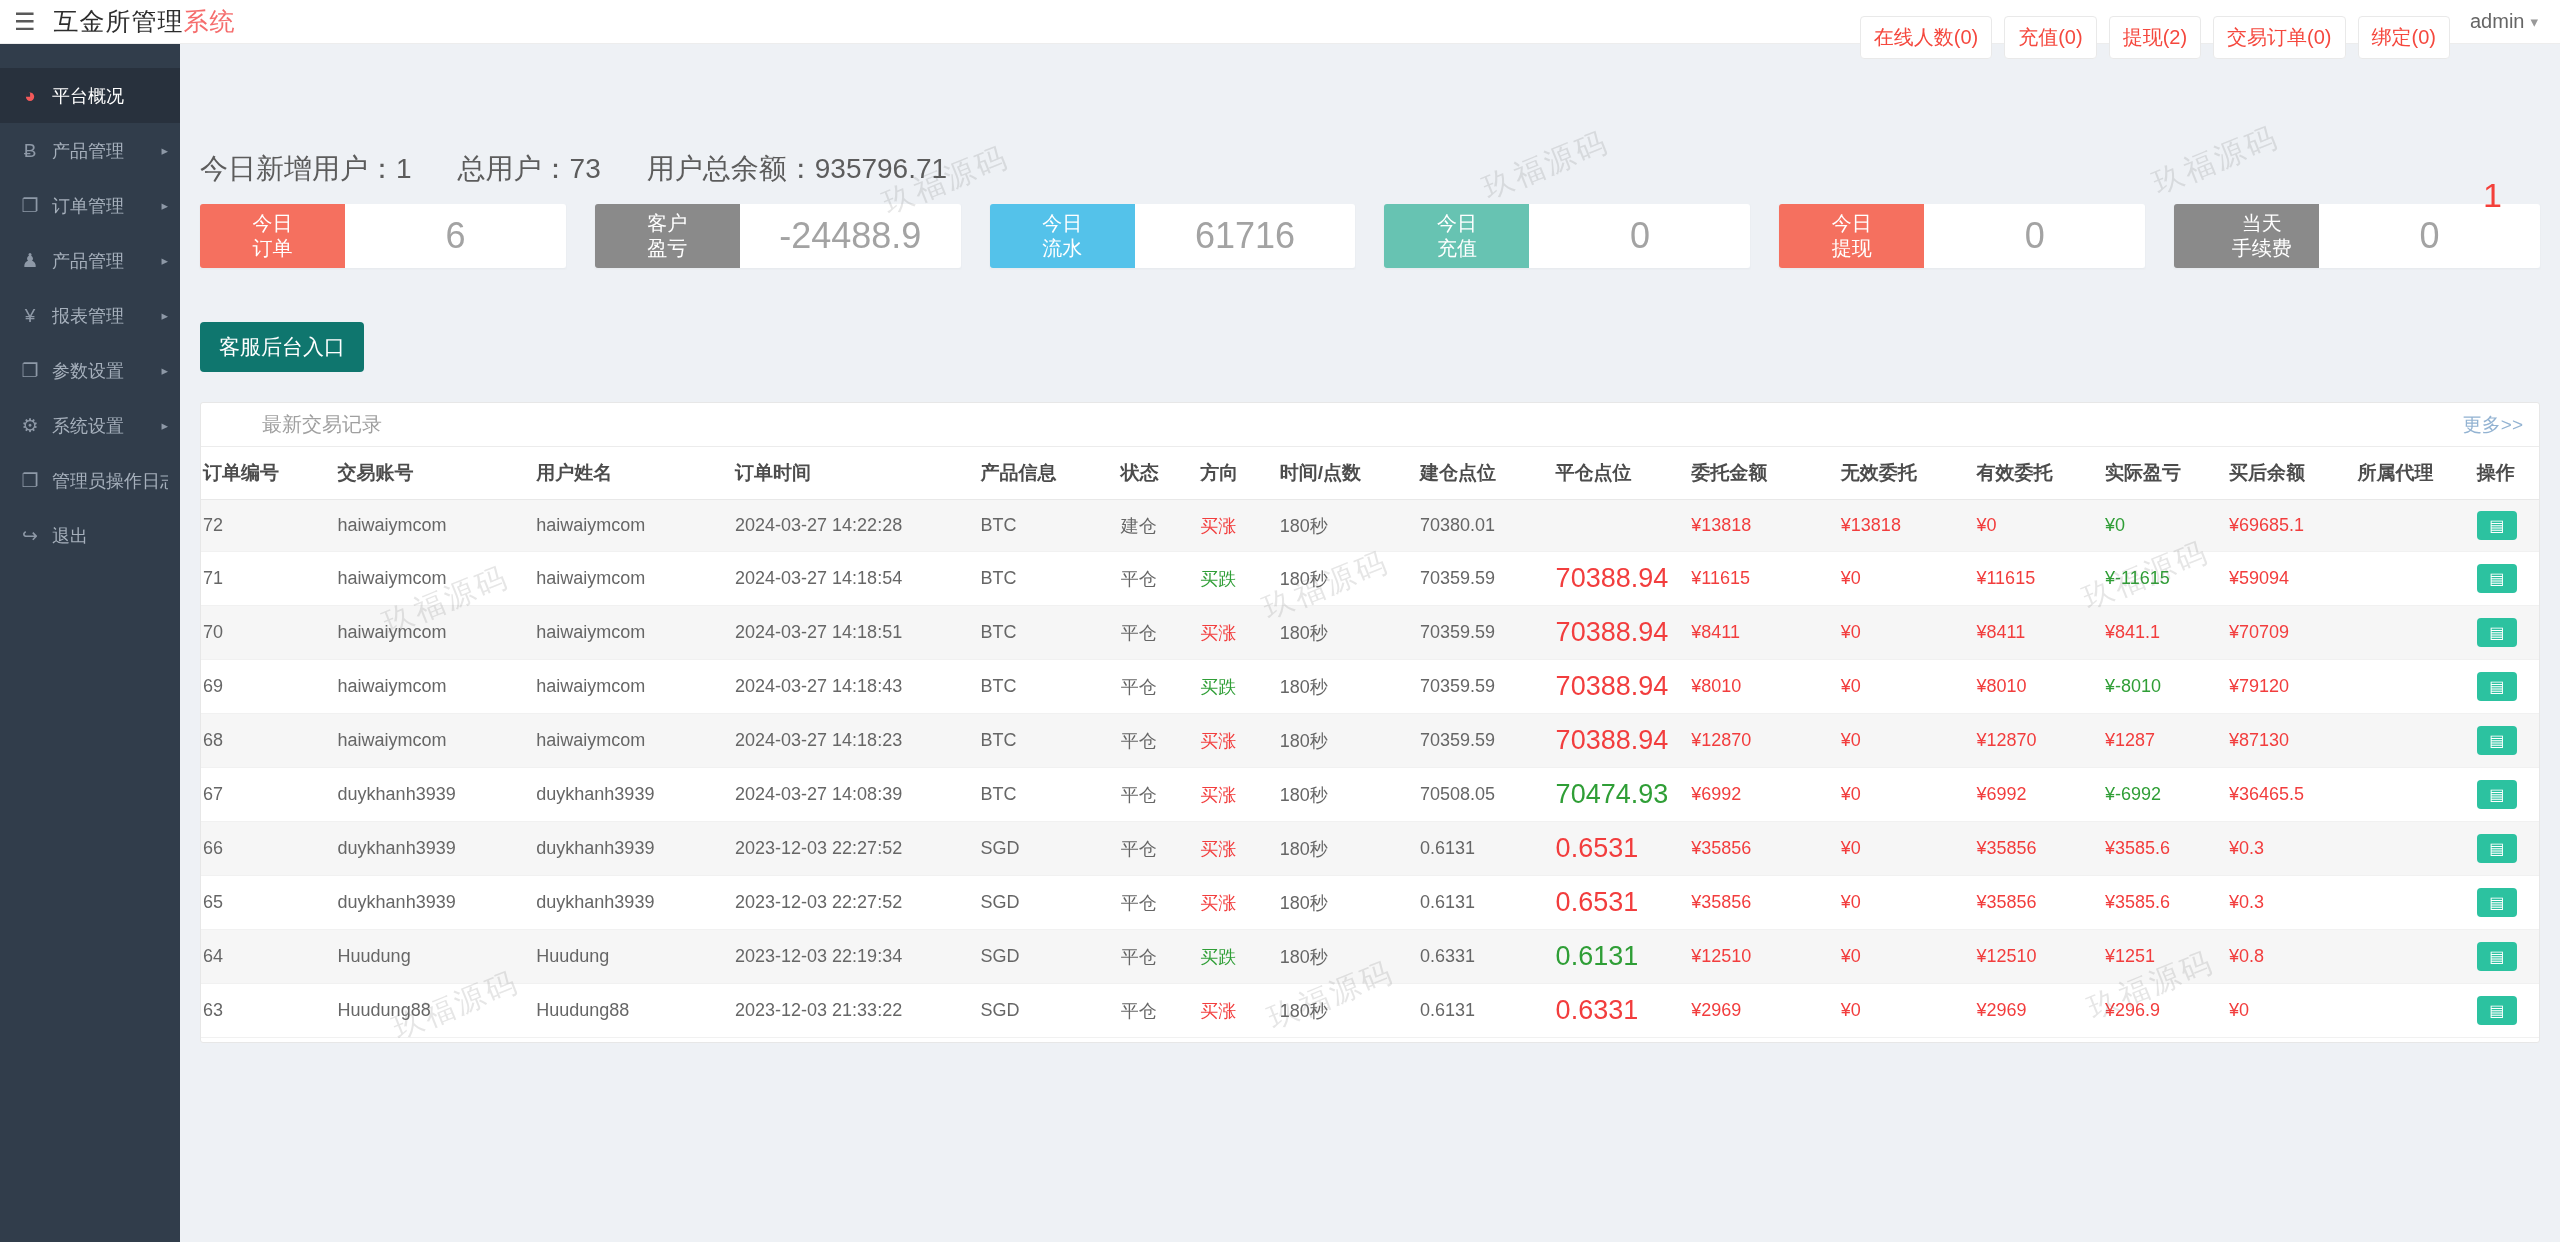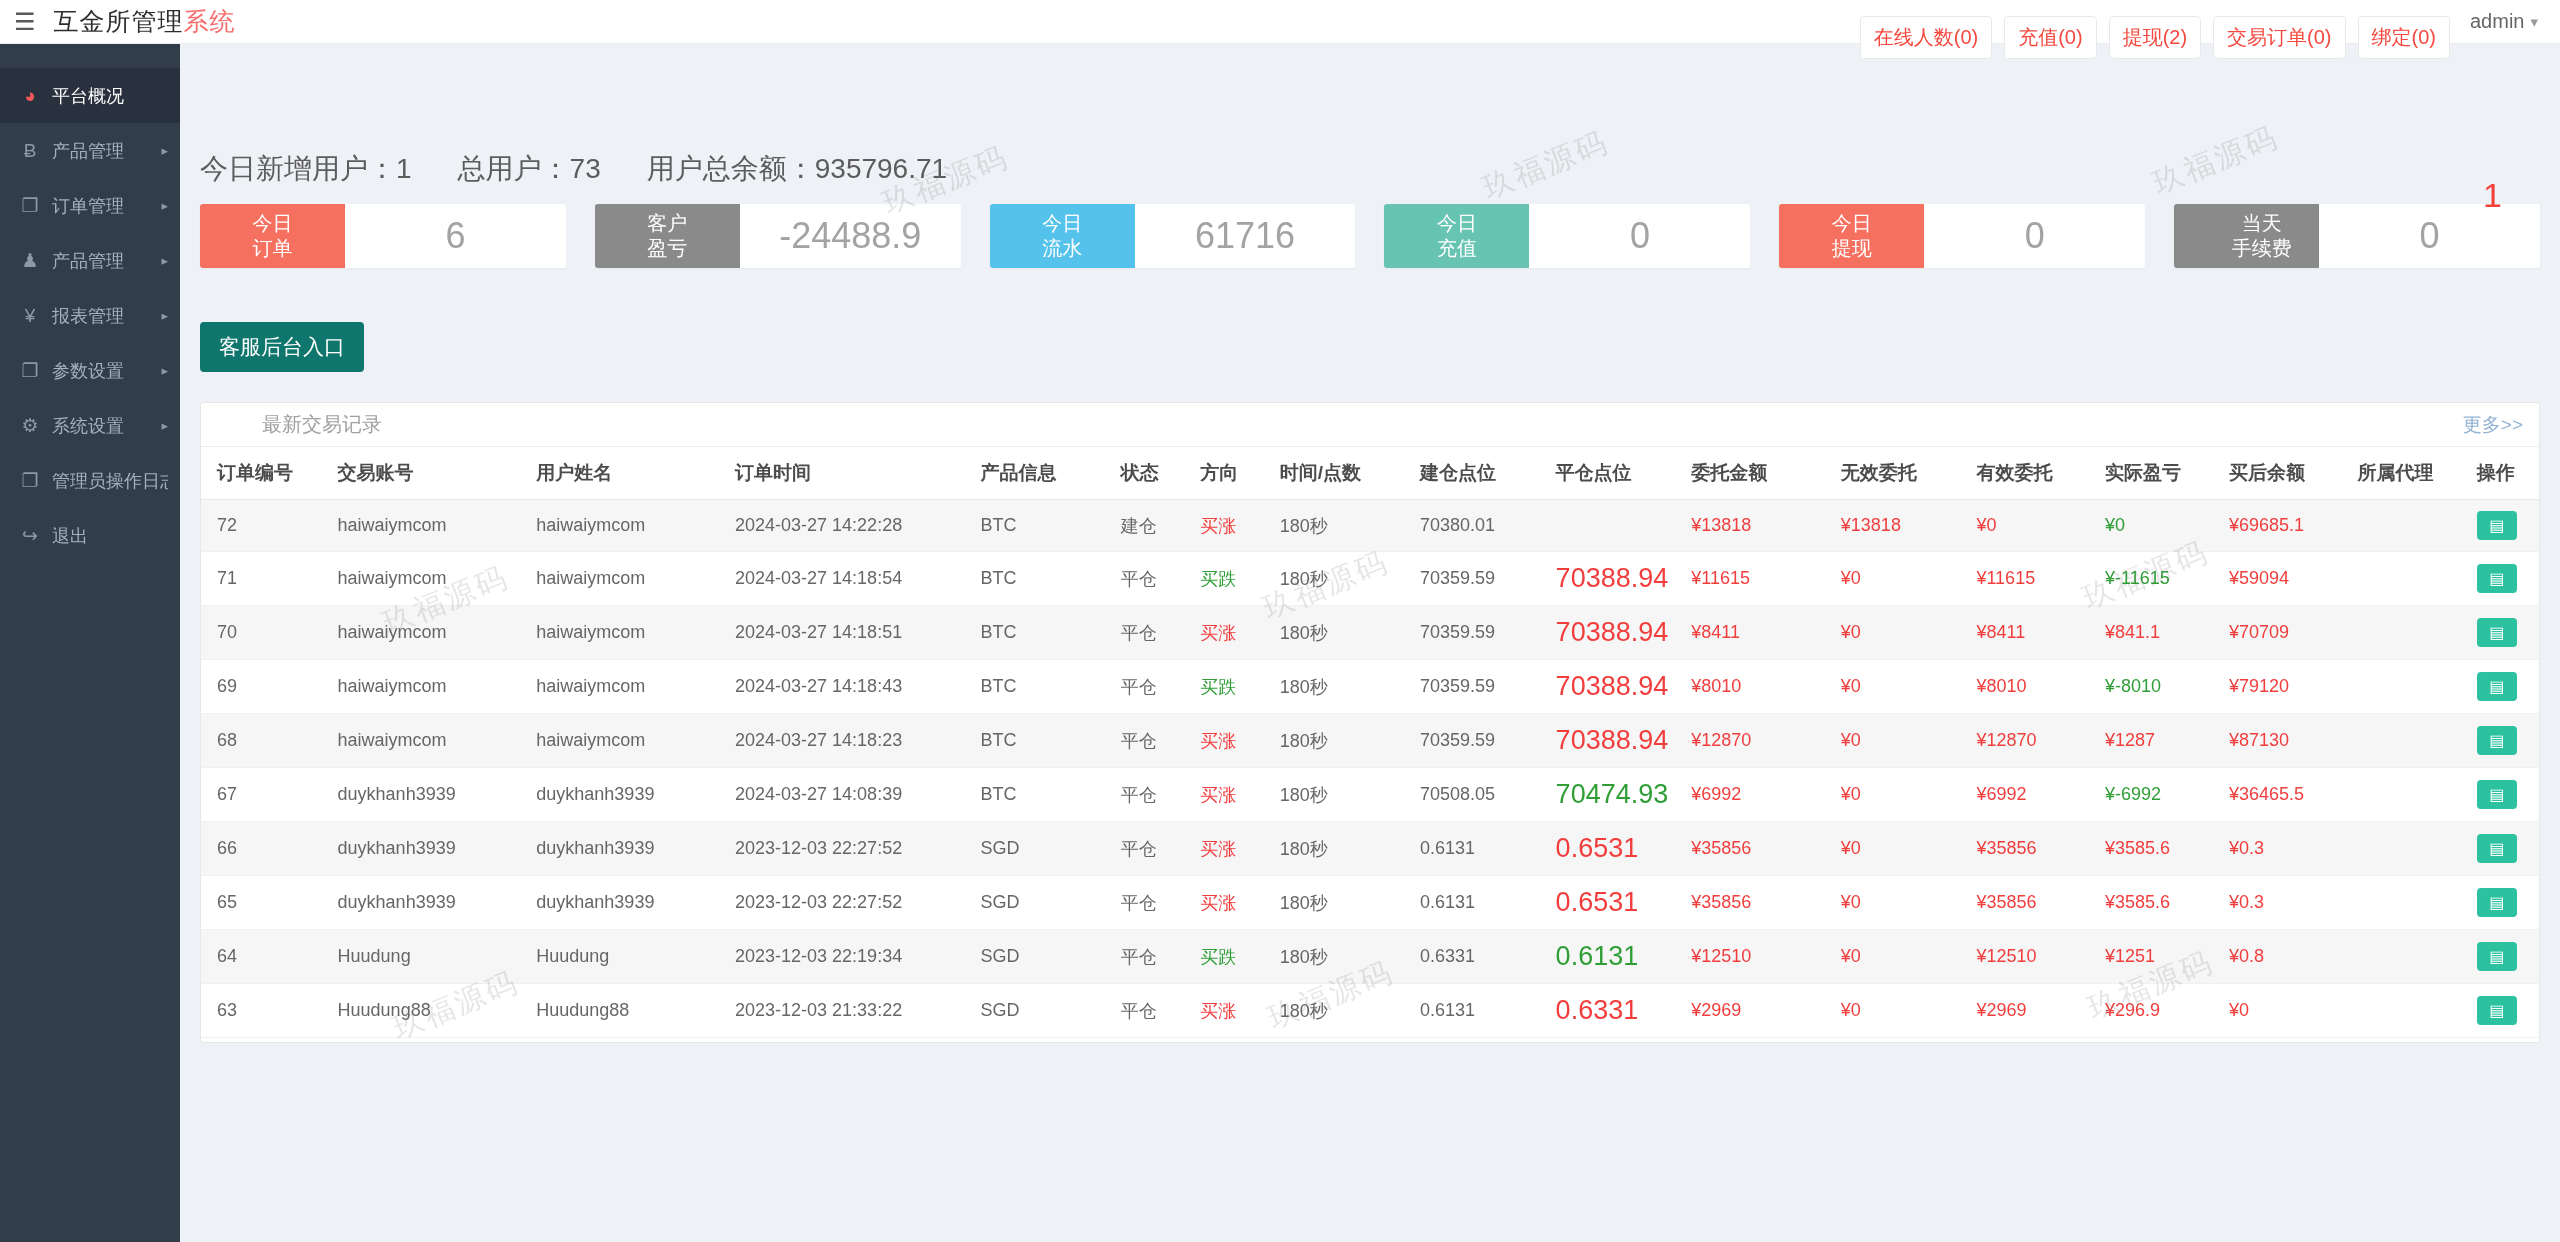--- a/index.html
+++ b/index.html
@@ -71,21 +71,21 @@
   .more { margin-left:auto; color:#93b3d2; font-size:19px; cursor:pointer; text-decoration:none; }
   table { width:100%; border-collapse:collapse; table-layout:fixed; }
   th {
     text-align:left; font-size:19px; color:#4c4c4c; font-weight:bold;
     padding:13px 8px; border-bottom:1px solid #e8e8e8; white-space:nowrap; overflow:hidden;
   }
   td {
     font-size:18px; color:#666; padding:11px 8px; white-space:nowrap; overflow:hidden;
     border-bottom:1px solid #f1f1f1;
   }
-  th:first-child, td:first-child { padding-left:16px; }
+  th:first-child, td:first-child { padding-left:2px; }
   tbody tr:nth-of-type(odd) { background:#f6f6f6; }
   .red { color:#f23d3d; }
   .green { color:#2f9e36; }
   .close-big { font-size:27px; }
   .act-btn {
     width:40px; height:29px; background:#2cc2a0; border:none; border-radius:4px;
     color:#fff; font-size:16px; cursor:pointer; display:flex; align-items:center; justify-content:center;
   }
   
   .wm {

